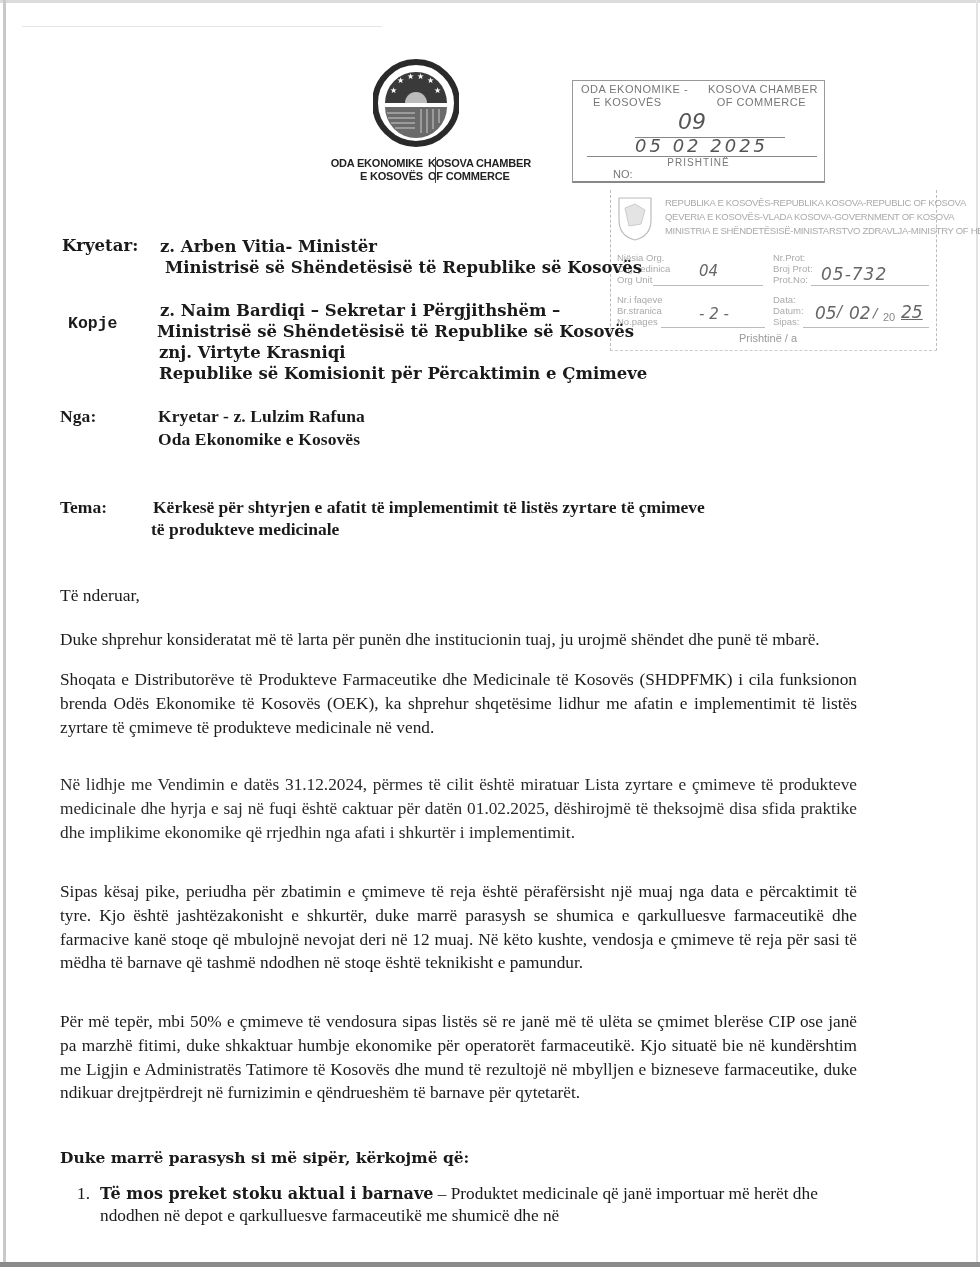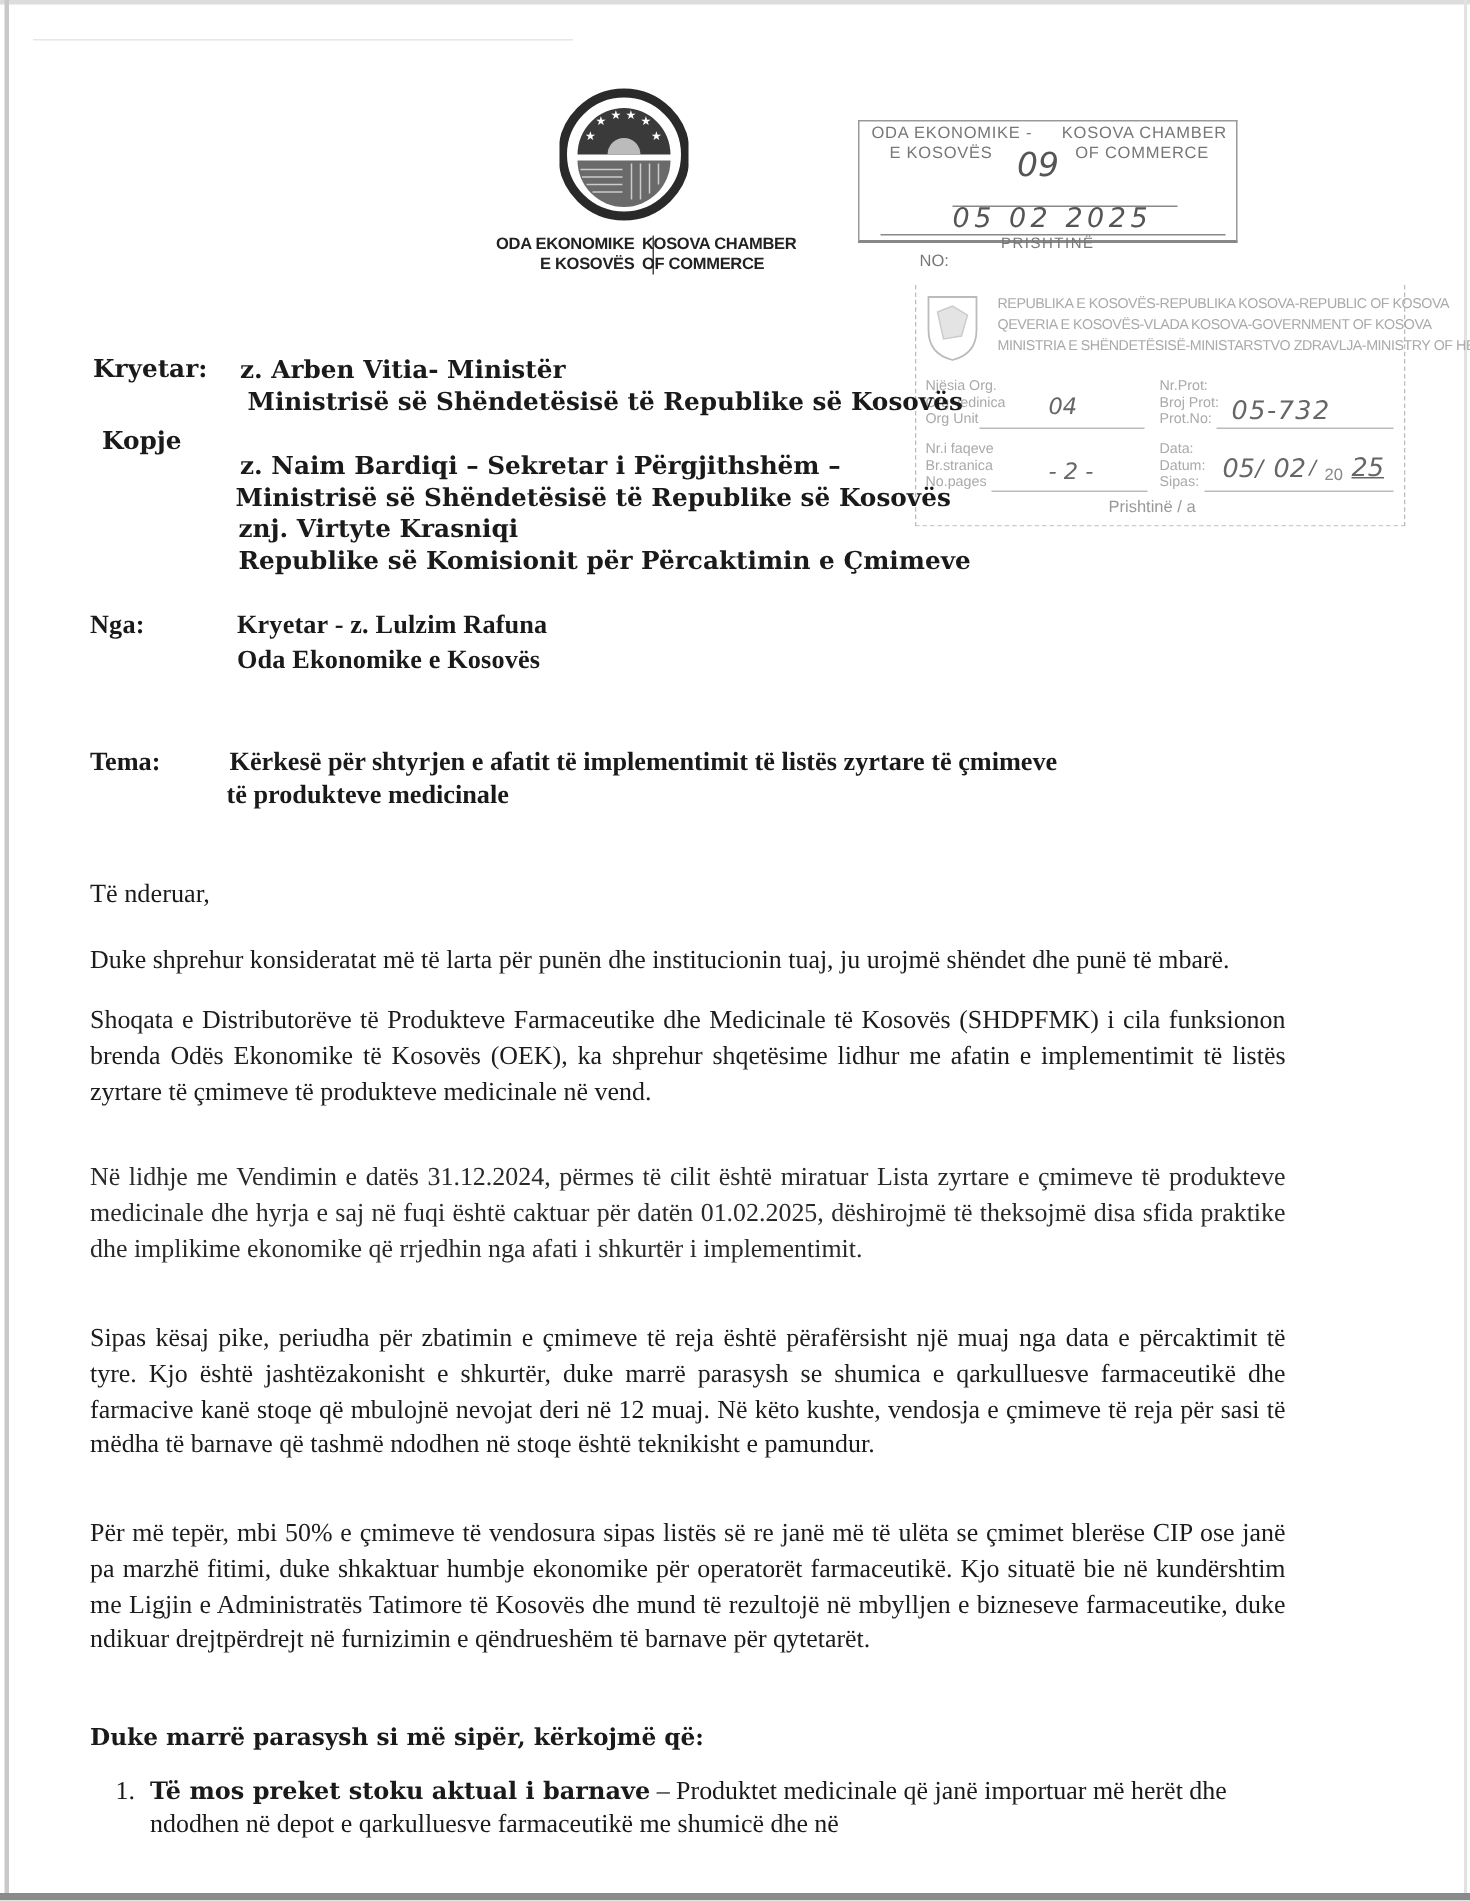--- a/index.html
+++ b/index.html
@@ -15,27 +15,27 @@
   .page-edge-bottom { position:absolute; left:0; top:1262px; width:980px; height:5px; background:#8a8a8a; }
   .scan-line { position:absolute; left:22px; top:26px; width:360px; height:1px; background:#e6e6e6; }
 
   
   .logo { position:absolute; left:373px; top:57px; width:86px; height:98px; }
   .logo-text { position:absolute; top:157px; font-family:"Liberation Sans",sans-serif; font-size:11px; font-weight:bold; color:#222; line-height:13px; letter-spacing:-0.2px; }
   .logo-left { left:323px; width:100px; text-align:right; padding-right:12px; border-right:1px solid #444; }
   .logo-right { left:428px; width:110px; text-align:left; }
 
   
-  .stamp1 { position:absolute; left:572px; top:80px; width:253px; height:82px; border:1px solid #999; border-bottom:2px solid #888; box-sizing:border-box; font-family:"Liberation Sans",sans-serif; color:#777; }
+  .stamp1 { position:absolute; left:572px; top:80px; width:253px; height:103px; border:1px solid #999; border-bottom:2px solid #888; box-sizing:border-box; font-family:"Liberation Sans",sans-serif; color:#777; }
   .stamp1 .hdr { position:absolute; top:2px; left:8px; right:6px; font-size:11px; letter-spacing:0.5px; line-height:13px; }
   .stamp1 .hdr-l { position:absolute; left:0; top:0; width:120px; }
   .stamp1 .hdr-r { position:absolute; right:0; top:0; width:130px; text-align:right; }
   .stamp1 .no-label { position:absolute; left:40px; top:43px; font-size:11px;margin-top:44px; }
   .stamp1 .no-line { position:absolute; left:62px; top:56px; width:150px; border-bottom:1px solid #888; }
-  .stamp1 .no-val { position:absolute; left:105px; top:17px; font-family:"DejaVu Sans",sans-serif; font-size:22px; color:#555; font-style:italic; }
+  .stamp1 .no-val { position:absolute; left:105px; top:28px; font-family:"DejaVu Sans",sans-serif; font-size:22px; color:#555; font-style:italic; }
   .stamp1 .date-val { position:absolute; left:62px; top:54px; font-family:"DejaVu Sans",sans-serif; font-size:18px; color:#555; letter-spacing:3px; font-style:italic; }
   .stamp1 .date-line { position:absolute; left:14px; top:75px; width:230px; border-bottom:1px solid #888; }
   .stamp1 .city { position:absolute; left:0; right:0; top:76px; text-align:center; font-size:10px; letter-spacing:1px; }
 
   
   .stamp2 { position:absolute; left:610px; top:190px; width:325px; height:160px; border-left:1px dashed #bbb; border-right:1px dashed #bbb; border-bottom:1px dashed #ccc; font-family:"Liberation Sans",sans-serif; color:#aaa; }
   .stamp2 .emblem { position:absolute; left:4px; top:4px; width:40px; height:48px; }
   .stamp2 .gov { position:absolute; left:54px; top:6px; font-size:9.5px; line-height:14px; letter-spacing:-0.3px; white-space:nowrap; }
   .stamp2 .fl { position:absolute; font-size:9.5px; line-height:11px; color:#aaa; }
   .stamp2 .hand { position:absolute; font-family:"DejaVu Sans",sans-serif; font-style:italic; color:#666; }
@@ -163,21 +163,21 @@
   <div class="fl" style="left:272px; top:122px; font-size:11px; color:#888;">20</div>
   <div class="hand" style="left:290px; top:112px; font-size:17px; text-decoration:underline;">25</div>
   <div class="uline" style="left:192px; top:137px; width:126px;"></div>
   <div class="city2">Prishtinë / a</div>
 </div>
 
 <div class="hd-lbl" style="left:62px; top:236px;">Kryetar:</div>
 <div class="hd" style="left:160px; top:236px;">z. Arben Vitia- Ministër</div>
 <div class="hd" style="left:165px; top:257px;">Ministrisë së Shëndetësisë të Republike së Kosovës</div>
 
-<div class="hd-lbl" style="left:68px; top:284px;">Kopje</div>
+<div class="hd-lbl" style="left:68px; top:314px;font-family:Liberation Mono, monospace;">Kopje</div>
 <div class="hd" style="left:160px; top:300px;">z. Naim Bardiqi – Sekretar i  Përgjithshëm –</div>
 <div class="hd" style="left:157px; top:321px;">Ministrisë së Shëndetësisë të Republike së Kosovës</div>
 <div class="hd" style="left:159px; top:342px;">znj. Virtyte Krasniqi</div>
 <div class="hd" style="left:159px; top:363px;">Republike së Komisionit për Përcaktimin e Çmimeve</div>
 
 <div class="hd-lbl nga" style="left:60px; top:406px;">Nga:</div>
 <div class="hd nga" style="left:158px; top:406px;">Kryetar - z. Lulzim Rafuna</div>
 <div class="hd nga" style="left:158px; top:429px;">Oda Ekonomike e Kosovës</div>
 
 <div class="hd-lbl tema" style="left:60px; top:497px;">Tema:</div>

